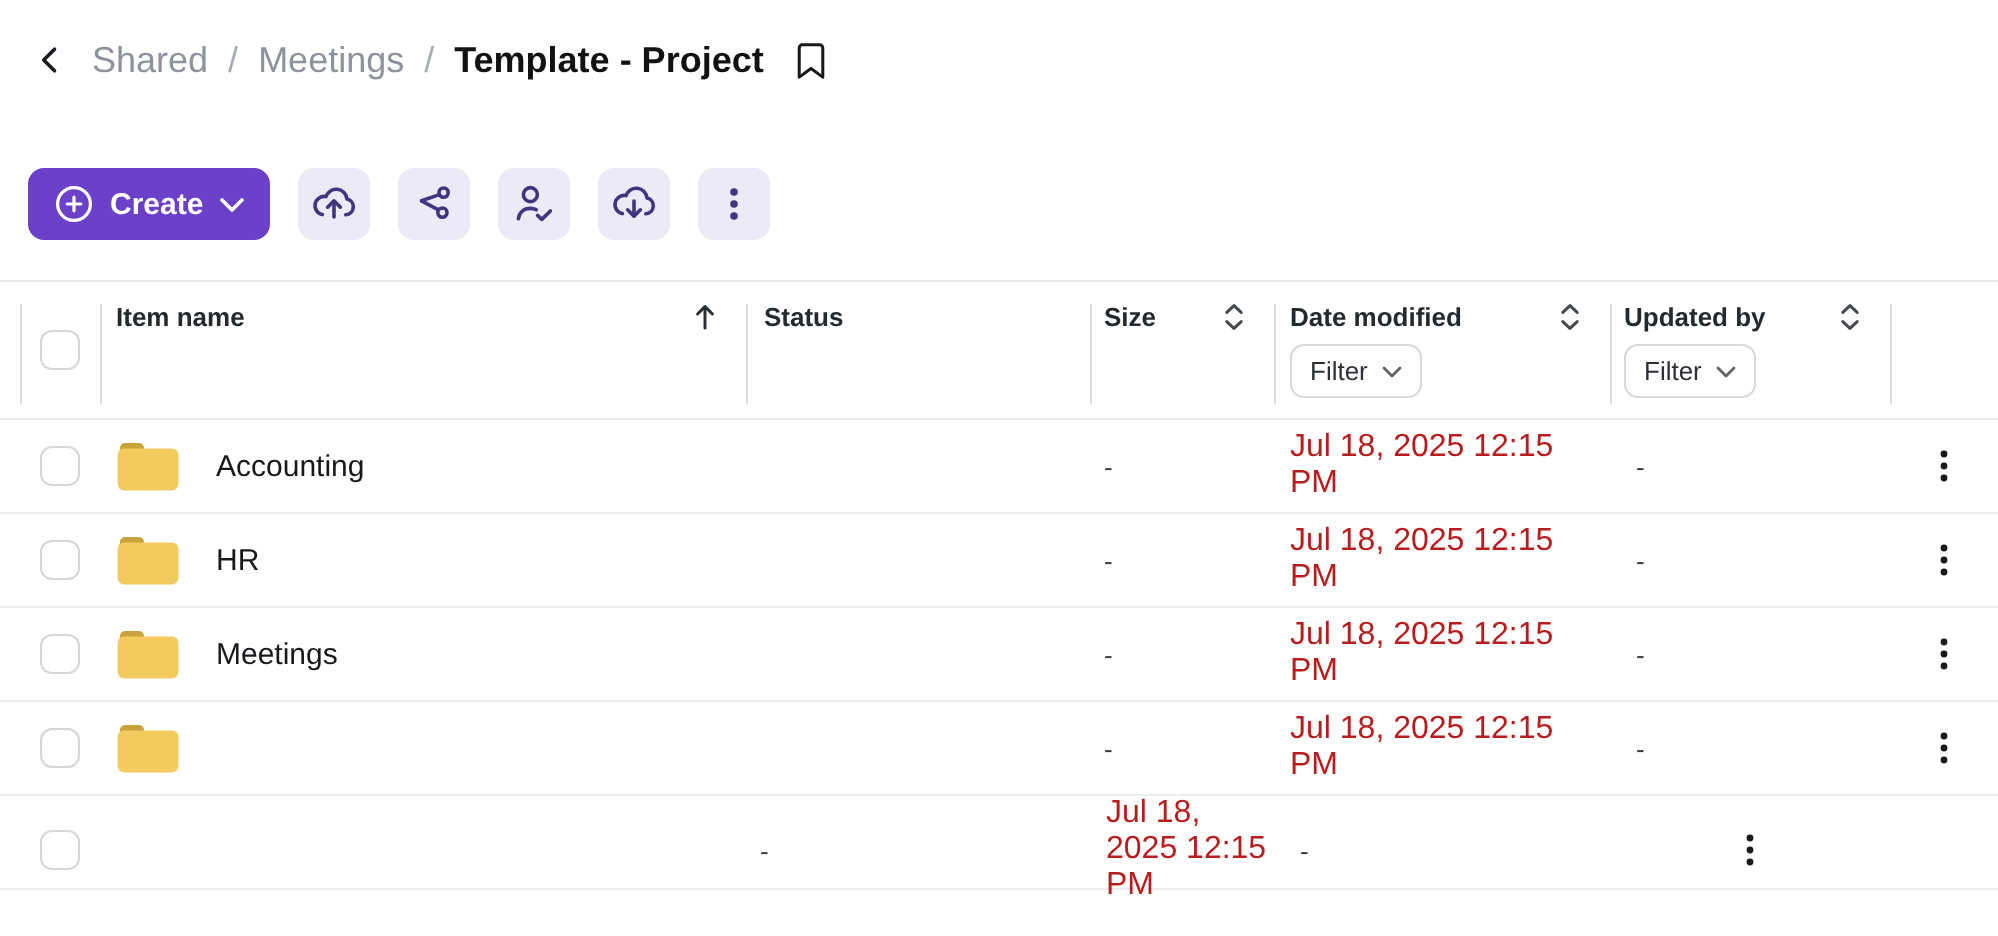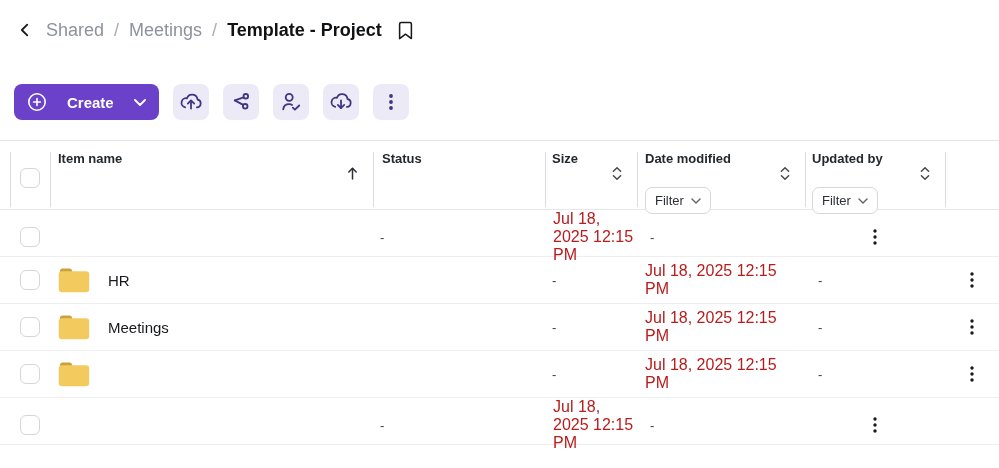--- a/index.html
+++ b/index.html
@@ -19,21 +19,21 @@
   }
   .back-btn { background: none; border: none; padding: 0 2px; cursor: pointer; display: flex; align-items: center; }
   .crumb { color: #8d929b; text-decoration: none; }
   .crumb-sep { color: #a8adb5; }
   .crumb.current { color: #101214; font-weight: 700; }
   .bookmark-btn { background: none; border: none; padding: 0; margin-left: 4px; cursor: pointer; display: flex; align-items: center; }
 
   
   .toolbar { display: flex; align-items: center; gap: 14px; margin: 40px 0 0 14px; height: 36px; }
   .btn-create {
-    display: inline-flex; align-items: center; gap: 20px;
+    display: inline-flex; align-items: center; gap: 8px;
     background: #6a41c8; color: #fff; border: none; border-radius: 8px;
     height: 36px; padding: 0 13px; font-size: 15px; font-weight: 700;
     font-family: inherit; cursor: pointer;
   }
   .icon-btn {
     width: 36px; height: 36px; border-radius: 8px; border: none;
     background: #edeaf8; color: #3f3580;
     display: inline-flex; align-items: center; justify-content: center; cursor: pointer;
   }
   .icon-btn:first-of-type { margin-left: 5px; }
@@ -49,21 +49,21 @@
   .th.has-divider::before {
     content: ""; position: absolute; left: 0; top: 11px; bottom: 7px;
     width: 1px; background: #dcdce0;
   }
   .th-check { align-items: center; justify-content: center; flex-direction: row; }
   .th-item    { padding: 10px 14px 0 8px; }
   .th-status  { padding: 10px 12px 0 9px; }
   .th-size    { padding: 10px 14px 0 7px; }
   .th-date    { padding: 10px 14px 0 8px; }
   .th-updated { padding: 10px 14px 0 7px; }
-  .th-label-row { display: flex; align-items: flex-start; width: 100%; flex-direction: column; }
+  .th-label-row { display: flex; align-items: flex-end; width: 100%; }
   .th-label { font-size: 13px; font-weight: 700; color: #24292e; }
   .sort-icon { margin-left: auto; cursor: pointer; }
 
   .search-box {
     margin-top: 5px; height: 28px; display: flex; align-items: center; gap: 9px;
     border: 1px solid #d6d6da; border-radius: 7px; background: #fff; padding: 0 10px;
   }
   .search-box input {
     border: none; outline: none; font-size: 14px; flex: 1; min-width: 0;
     color: #17191c; font-family: inherit; background: transparent;
@@ -261,20 +261,29 @@
     </div>
 
     <div class="th has-divider"></div>
   </div>
 
   <div>
       <div class="row">
     <div class="cell-check">
       <span class="checkbox"></span>
     </div>
+    <div class="cell-name">
+      <span>
+        <svg width="32" height="26" viewBox="0 0 32 26">
+              <path d="M2 4a2.5 2.5 0 0 1 2.5-2.5h7A2.5 2.5 0 0 1 14 4v4H2z" fill="#c9a23b"></path>
+              <rect x="0.8" y="4.2" width="30.4" height="21" rx="3.2" fill="#f3ca5e"></rect>
+            </svg>
+      </span>
+      <span>Accounting</span>
+    </div>
     <div class="cell-status"></div>
     <div class="cell-size">-</div>
     <div class="cell-date">Jul 18, 2025 12:15 PM</div>
     <div class="cell-updated">-</div>
     <div class="cell-actions">
       <button class="row-kebab">
         <span>
           <svg width="4" height="16" viewBox="0 0 4 16" fill="#17191c">
                 <circle cx="2" cy="2" r="1.7"></circle>
                 <circle cx="2" cy="8" r="1.7"></circle>

